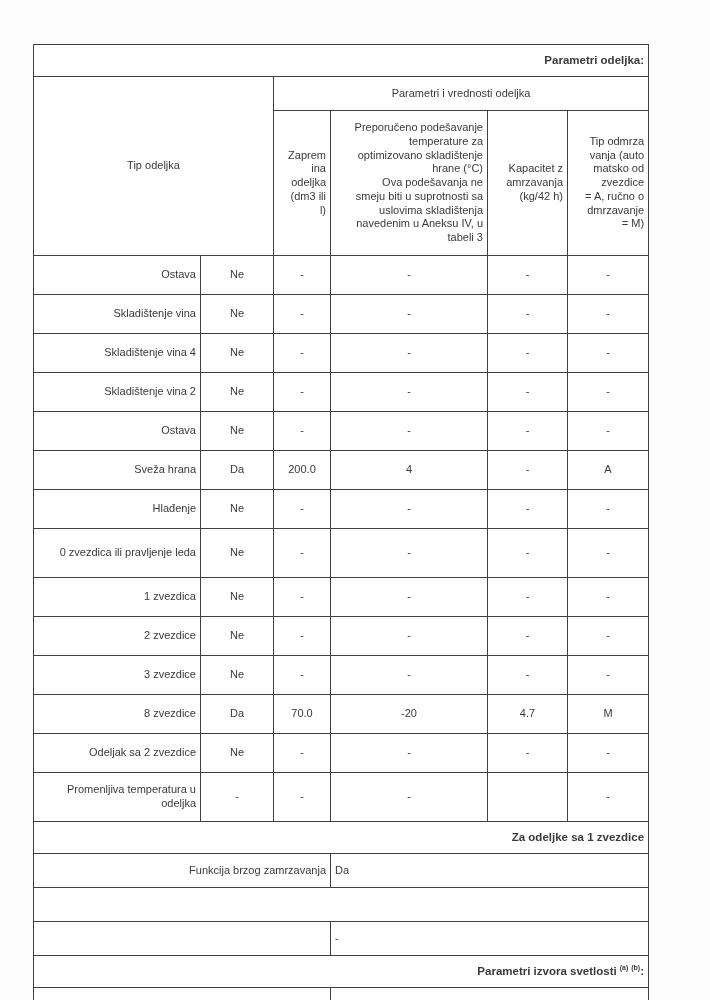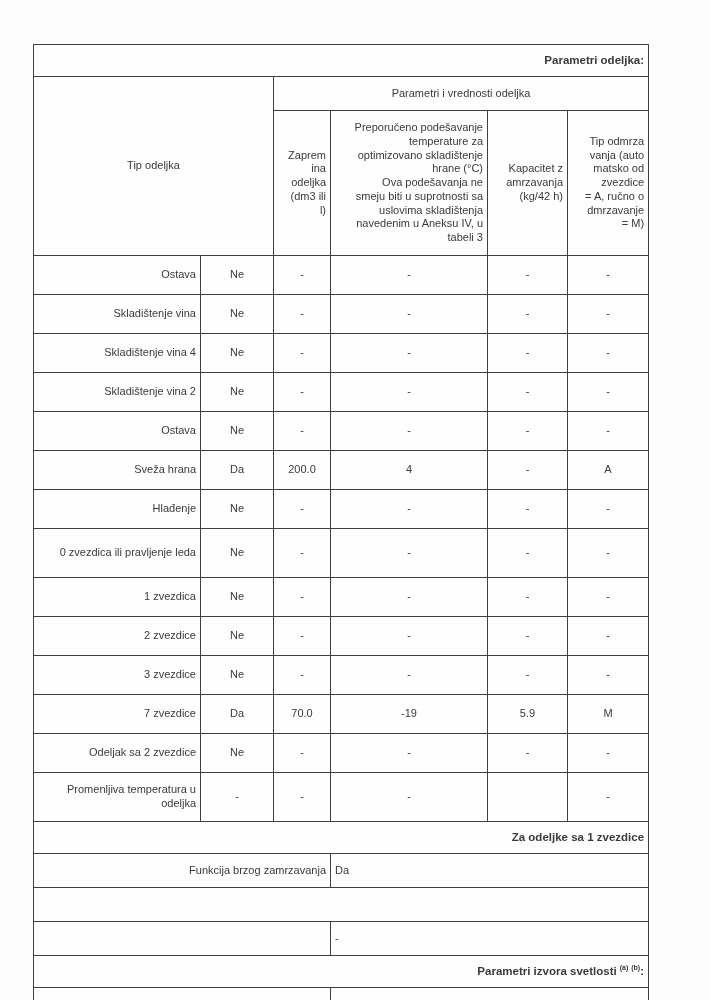--- a/index.html
+++ b/index.html
@@ -204,25 +204,25 @@
     </tr>
     <tr class="r-body">
       <td class="lbl">3 zvezdice</td>
       <td class="c">Ne</td>
       <td class="c">-</td>
       <td class="c">-</td>
       <td class="c">-</td>
       <td class="c">-</td>
     </tr>
     <tr class="r-body">
-      <td class="lbl">7 zvezdice</td>
+      <td class="lbl">8 zvezdice</td>
       <td class="c">Da</td>
       <td class="c">70.0</td>
-      <td class="c">-19</td>
-      <td class="c">5.9</td>
+      <td class="c">-20</td>
+      <td class="c">4.7</td>
       <td class="c">M</td>
     </tr>
     <tr class="r-body">
       <td class="lbl">Odeljak sa 2 zvezdice</td>
       <td class="c">Ne</td>
       <td class="c">-</td>
       <td class="c">-</td>
       <td class="c">-</td>
       <td class="c">-</td>
     </tr>

